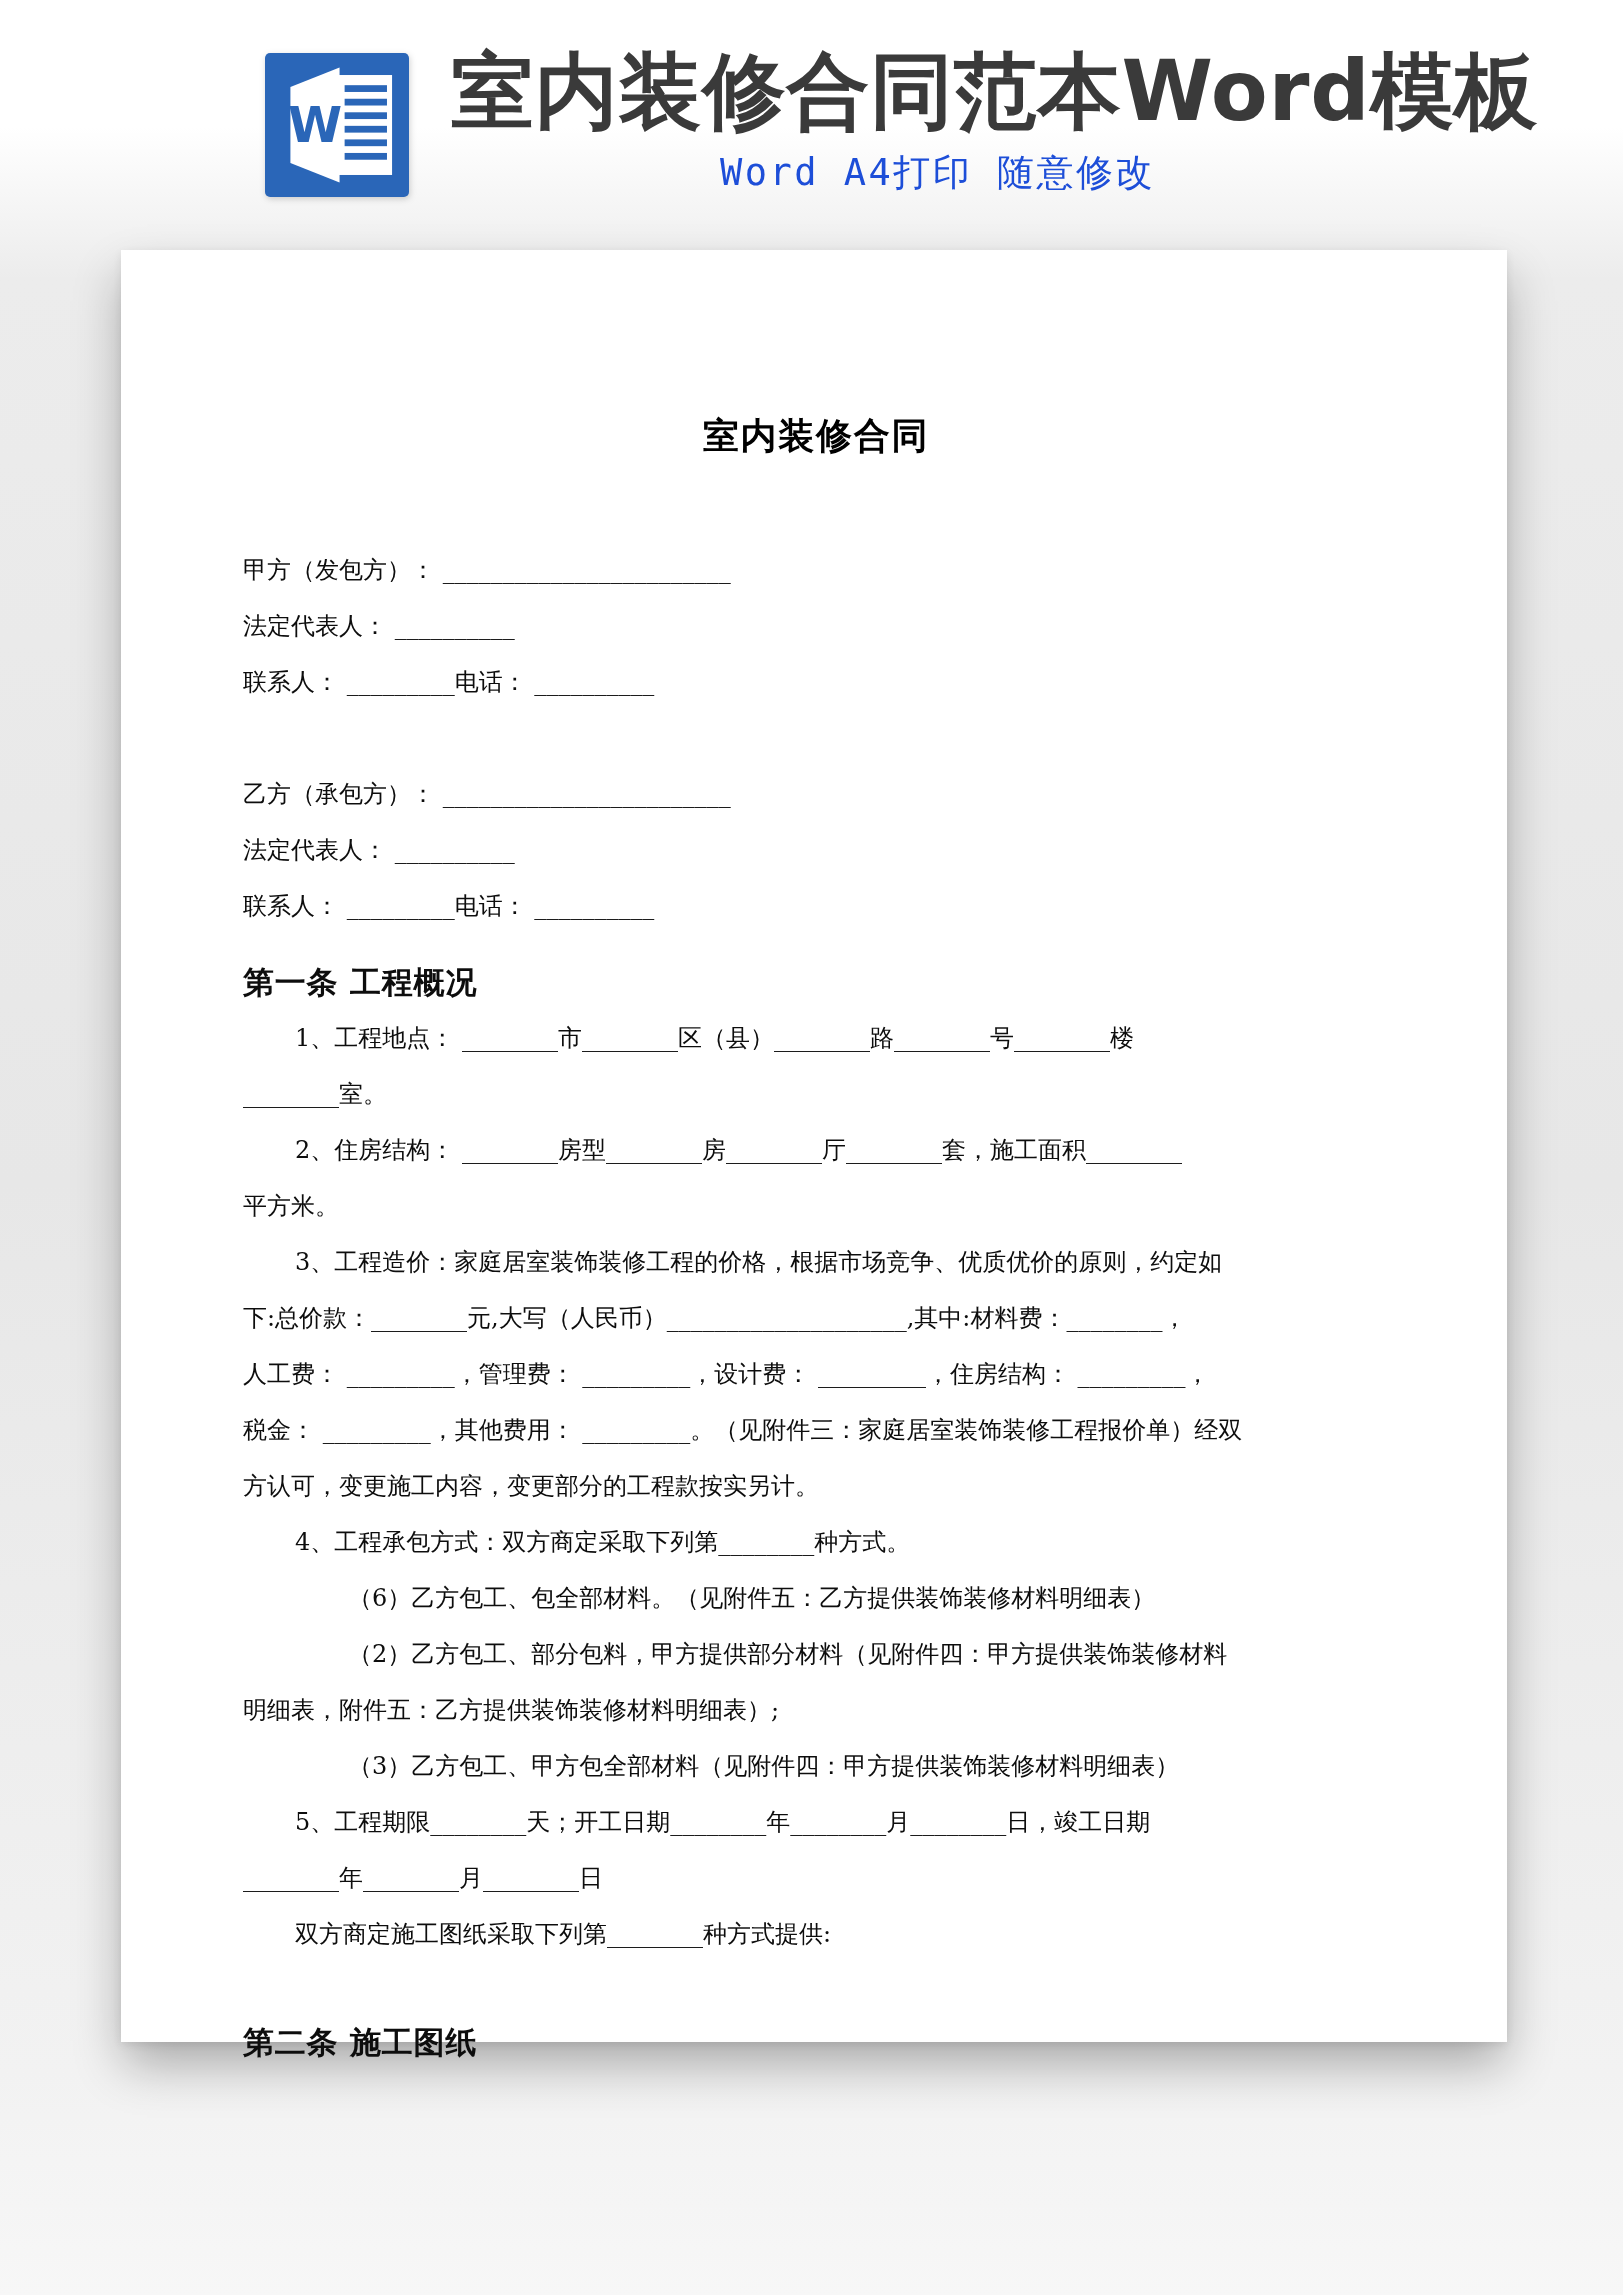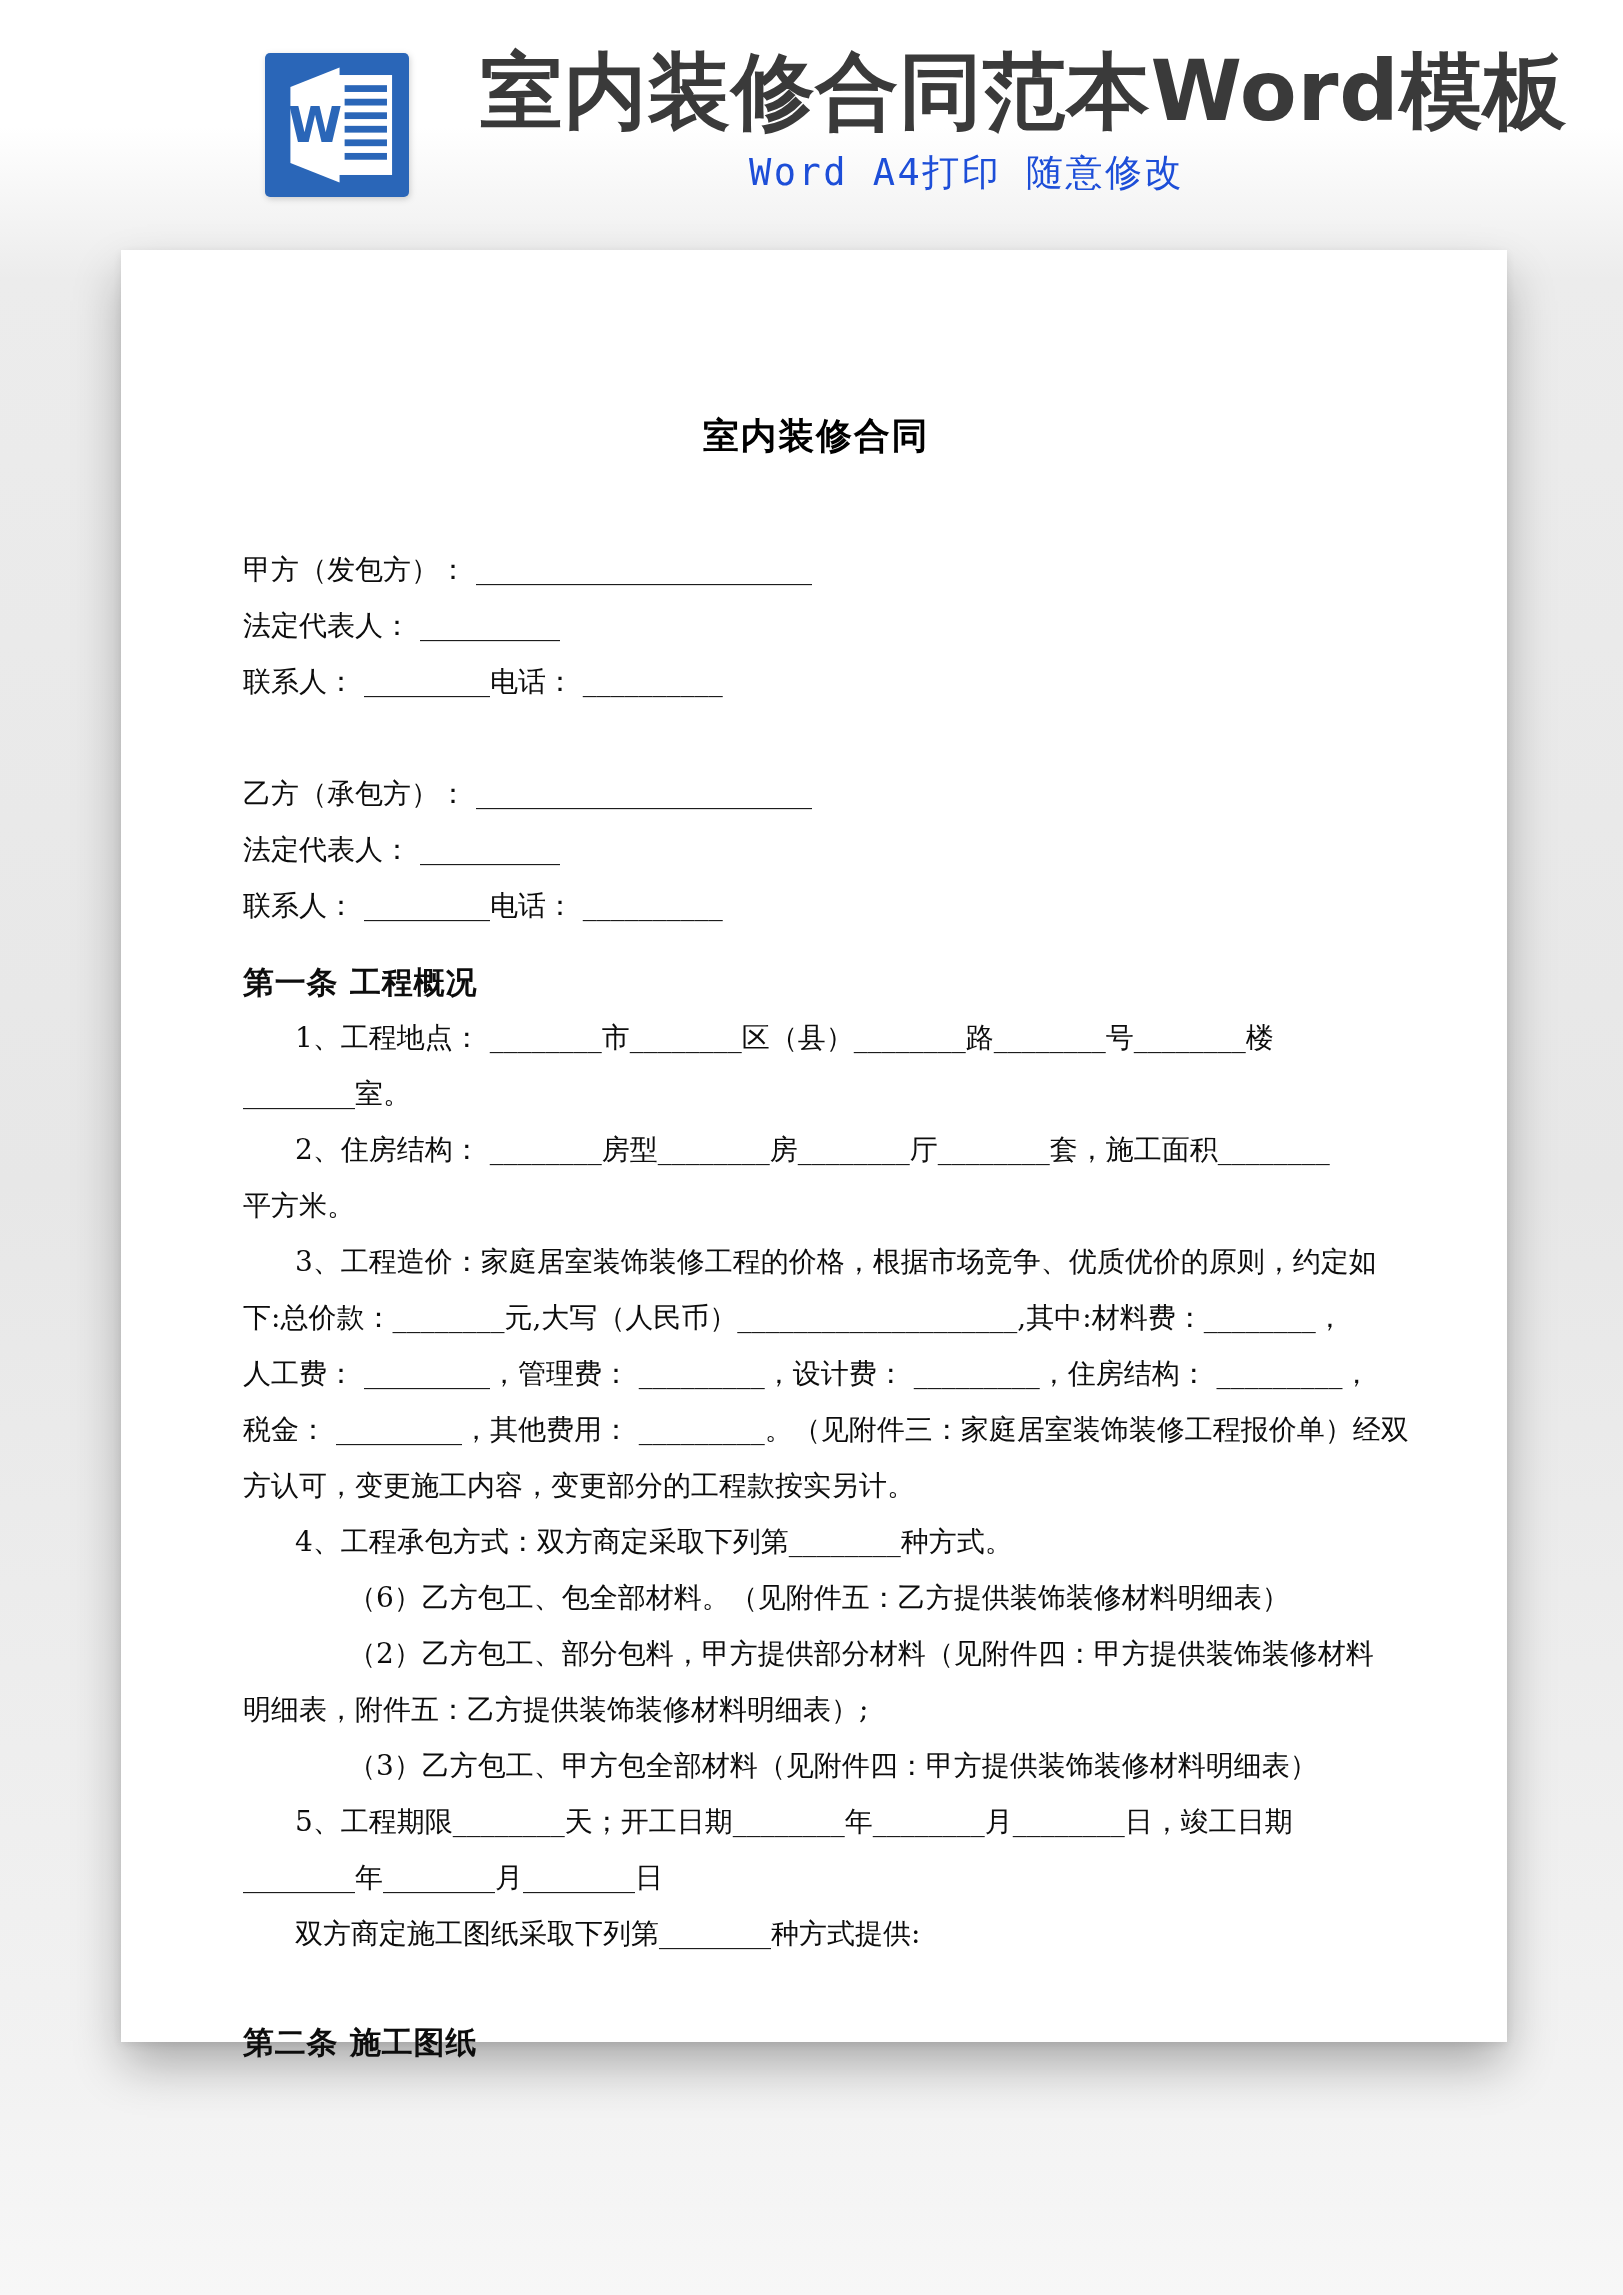--- a/index.html
+++ b/index.html
@@ -28,21 +28,21 @@
   .word-icon {
     position: absolute;
     left: 265px;
     top: 53px;
     width: 144px;
     height: 144px;
     filter: drop-shadow(1.7px 2.5px 3.4px rgba(0,0,0,0.18));
   }
   .hero-text {
     position: absolute;
-    left: 480px;
+    left: 451px;
     top: 41px;
     width: 973px;
     text-align: center;
   }
   .hero-title {
     font-family: "DejaVu Sans", "Liberation Sans", sans-serif;
     font-weight: 700;
     font-size: 83px;
     line-height: 101px;
     color: #3a3a3a;
@@ -75,21 +75,21 @@
     text-align: center;
     font-size: 36px;
     font-weight: 700;
     color: #000000;
     line-height: 44px;
     letter-spacing: 1.7px;
     margin: 0 0 85px 0;
   }
   .doc-body { width: 1146px; }
   .doc-line {
-    font-size: 28px;
+    font-size: 24px;
     line-height: 56px;
     color: #0d0d0d;
     white-space: pre;
   }
   .doc-line.heading {
     font-weight: 700;
     font-family: "DejaVu Sans", "Liberation Sans", sans-serif;
     font-size: 31px;
     letter-spacing: 0.8px;
   }

